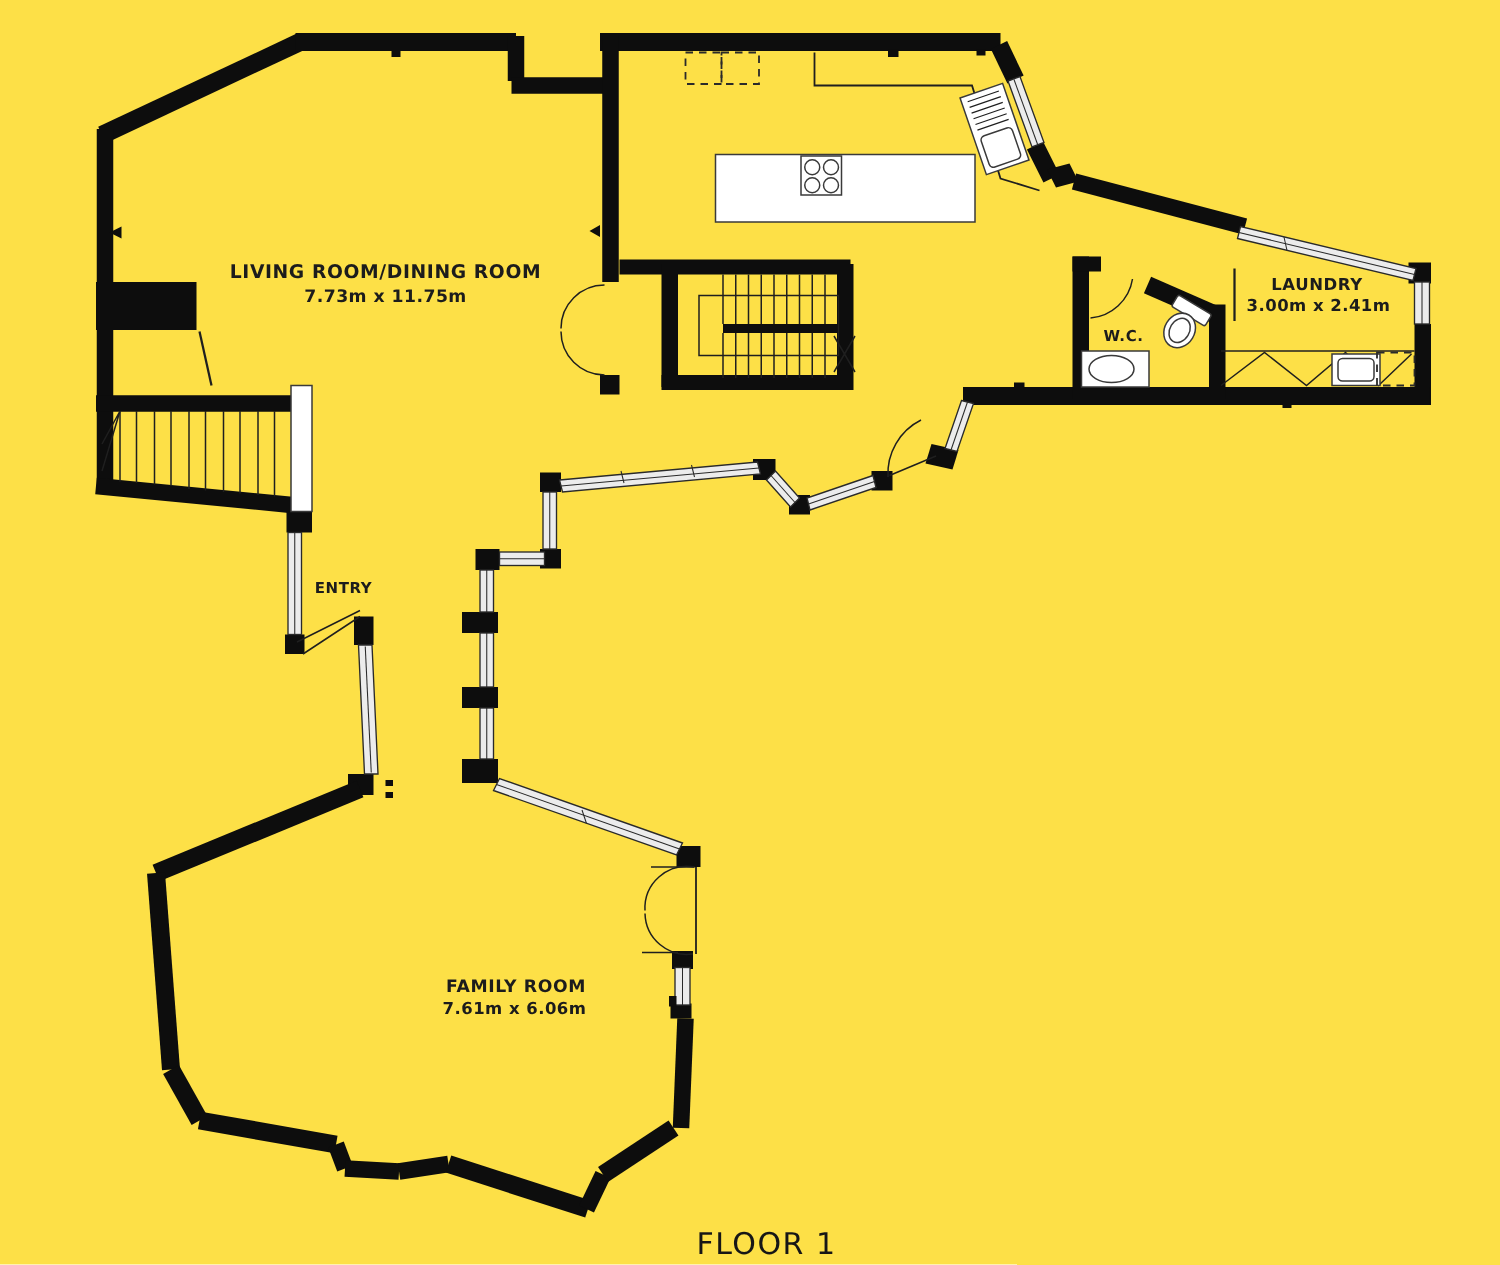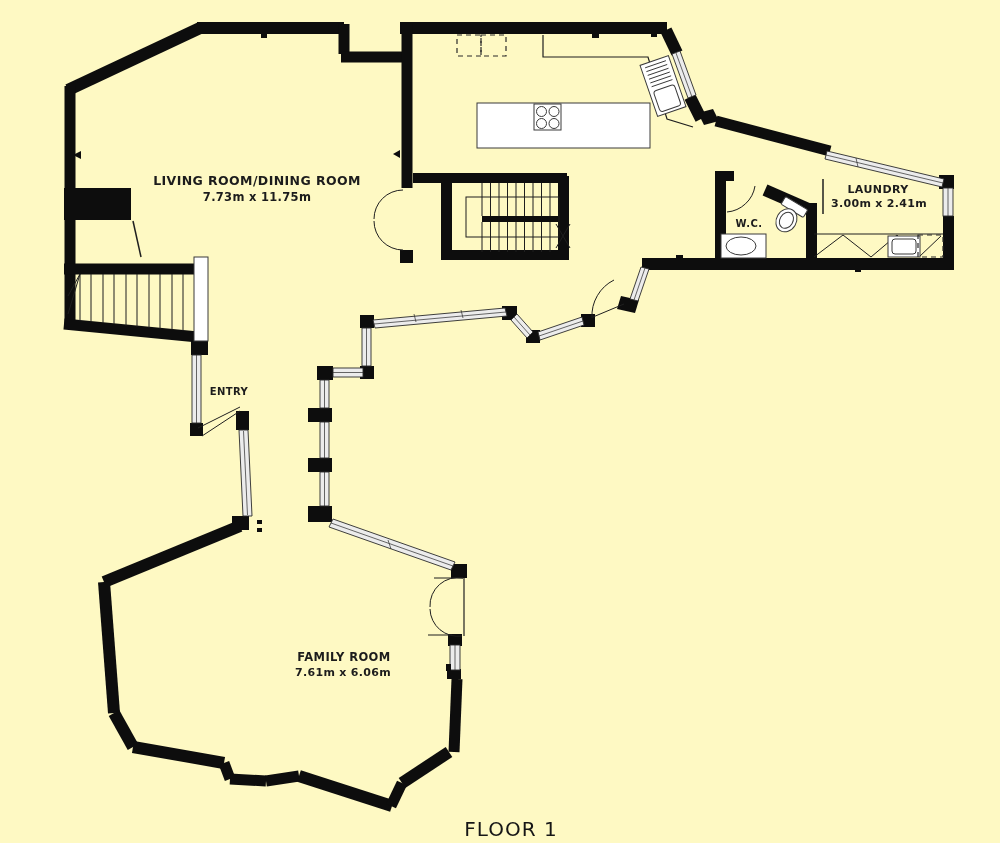--- a/index.html
+++ b/index.html
@@ -1,16 +1,16 @@
 <!DOCTYPE html>
 <html><head>
 <meta charset="utf-8">
 <style>
   html,body{margin:0;padding:0;background:#ffffff;}
-  .stage{position:relative;width:1000px;height:843px;background:#fef9c3;overflow:hidden;
+  .stage{position:relative;width:1000px;height:843px;background:#fde047;overflow:hidden;
          font-family:"DejaVu Sans","Liberation Sans",sans-serif;}
   svg{display:block}
   .room-name{font-family:"DejaVu Sans","Liberation Sans",sans-serif;font-weight:bold;
              fill:#1c1c1c;letter-spacing:.4px;}
   .room-dims{font-family:"DejaVu Sans","Liberation Sans",sans-serif;font-weight:bold;
              fill:#1c1c1c;letter-spacing:.3px;}
   .floor-title{font-family:"DejaVu Sans","Liberation Sans",sans-serif;font-weight:normal;
              fill:#161616;letter-spacing:1px;}
   .wall{stroke:#0d0d0d;fill:none;}
   .wallfill{fill:#0d0d0d;stroke:none;}

